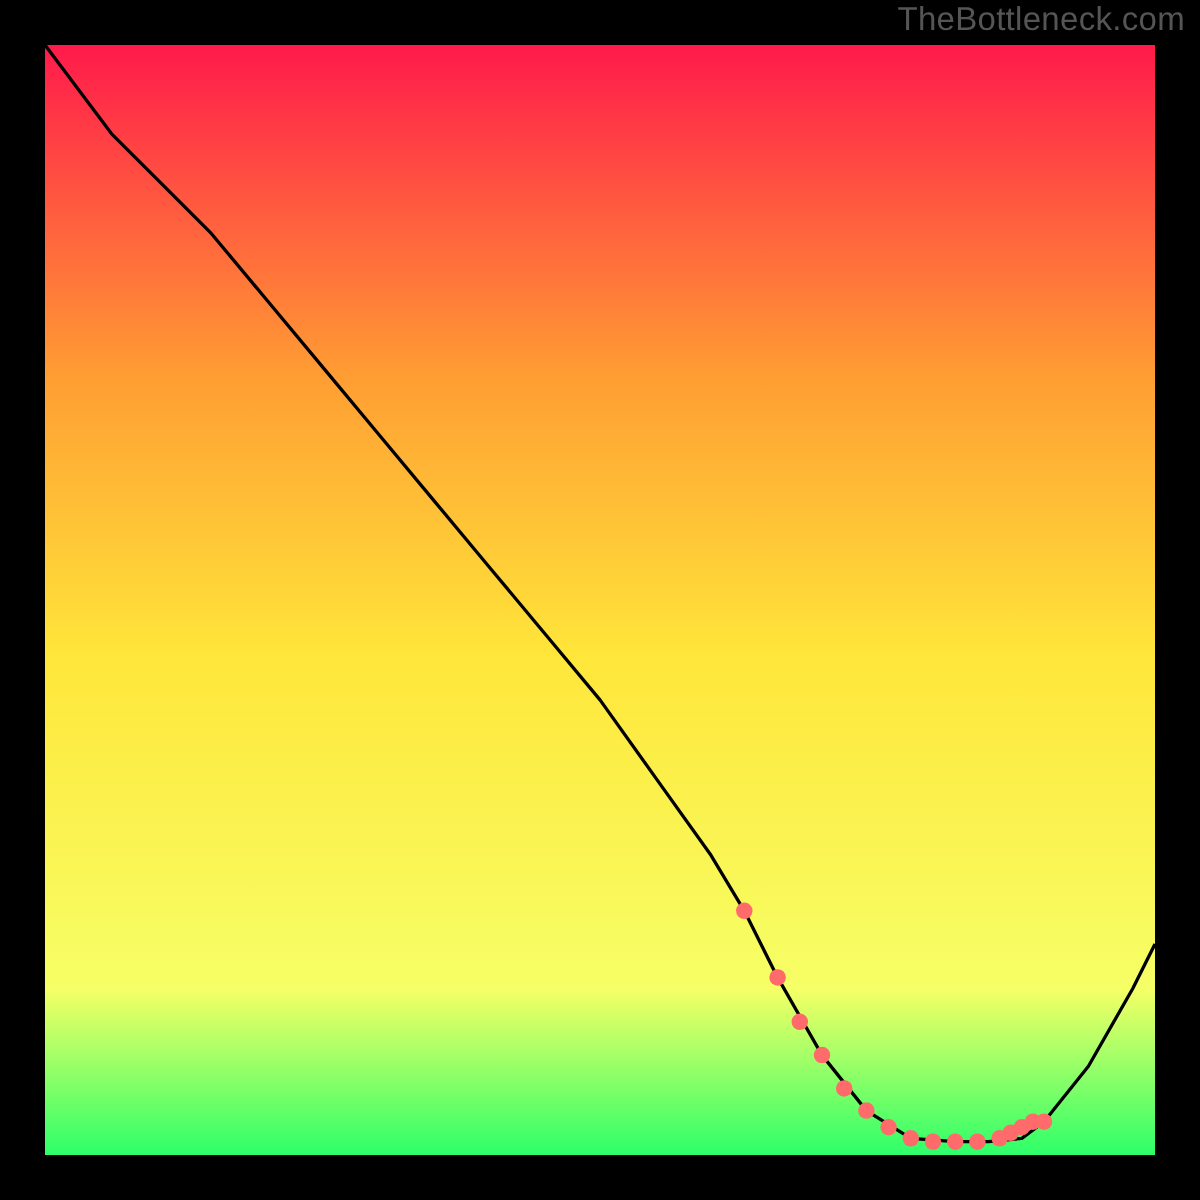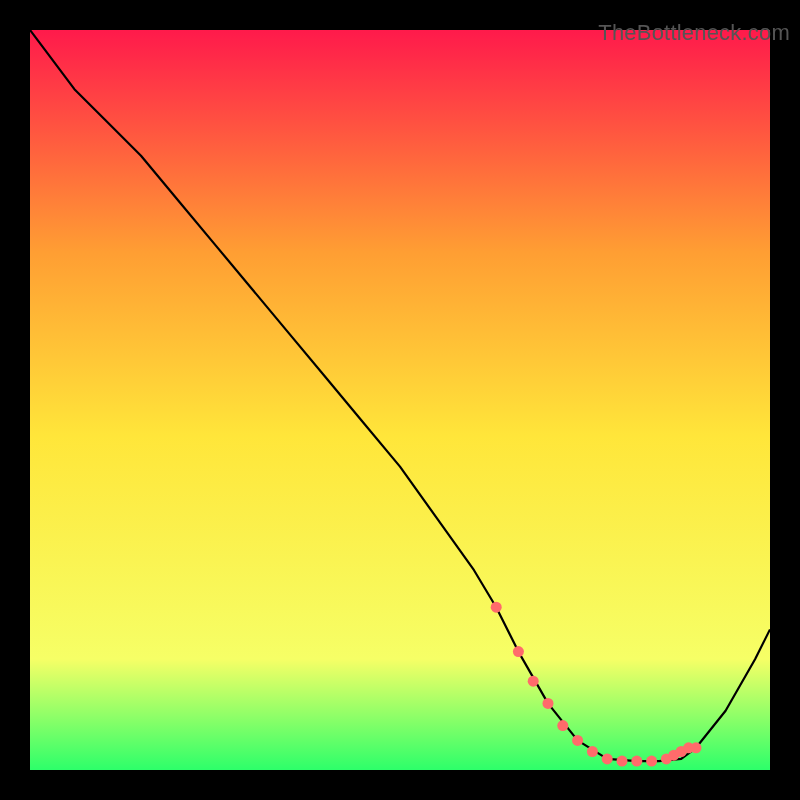--- a/index.html
+++ b/index.html
@@ -12,21 +12,21 @@
     font-family: Arial, Helvetica, sans-serif;
   }
   .frame {
     position: relative;
     width: 800px;
     height: 800px;
     background: #000;
   }
   .watermark {
     position: absolute;
-    top: 20px;
+    top: 0;
     right: 10px;
     color: #555;
     font-size: 22px;
     font-weight: 500;
     letter-spacing: 0.2px;
     z-index: 10;
   }
   .plot-area {
     position: absolute;
     left: 30px;

